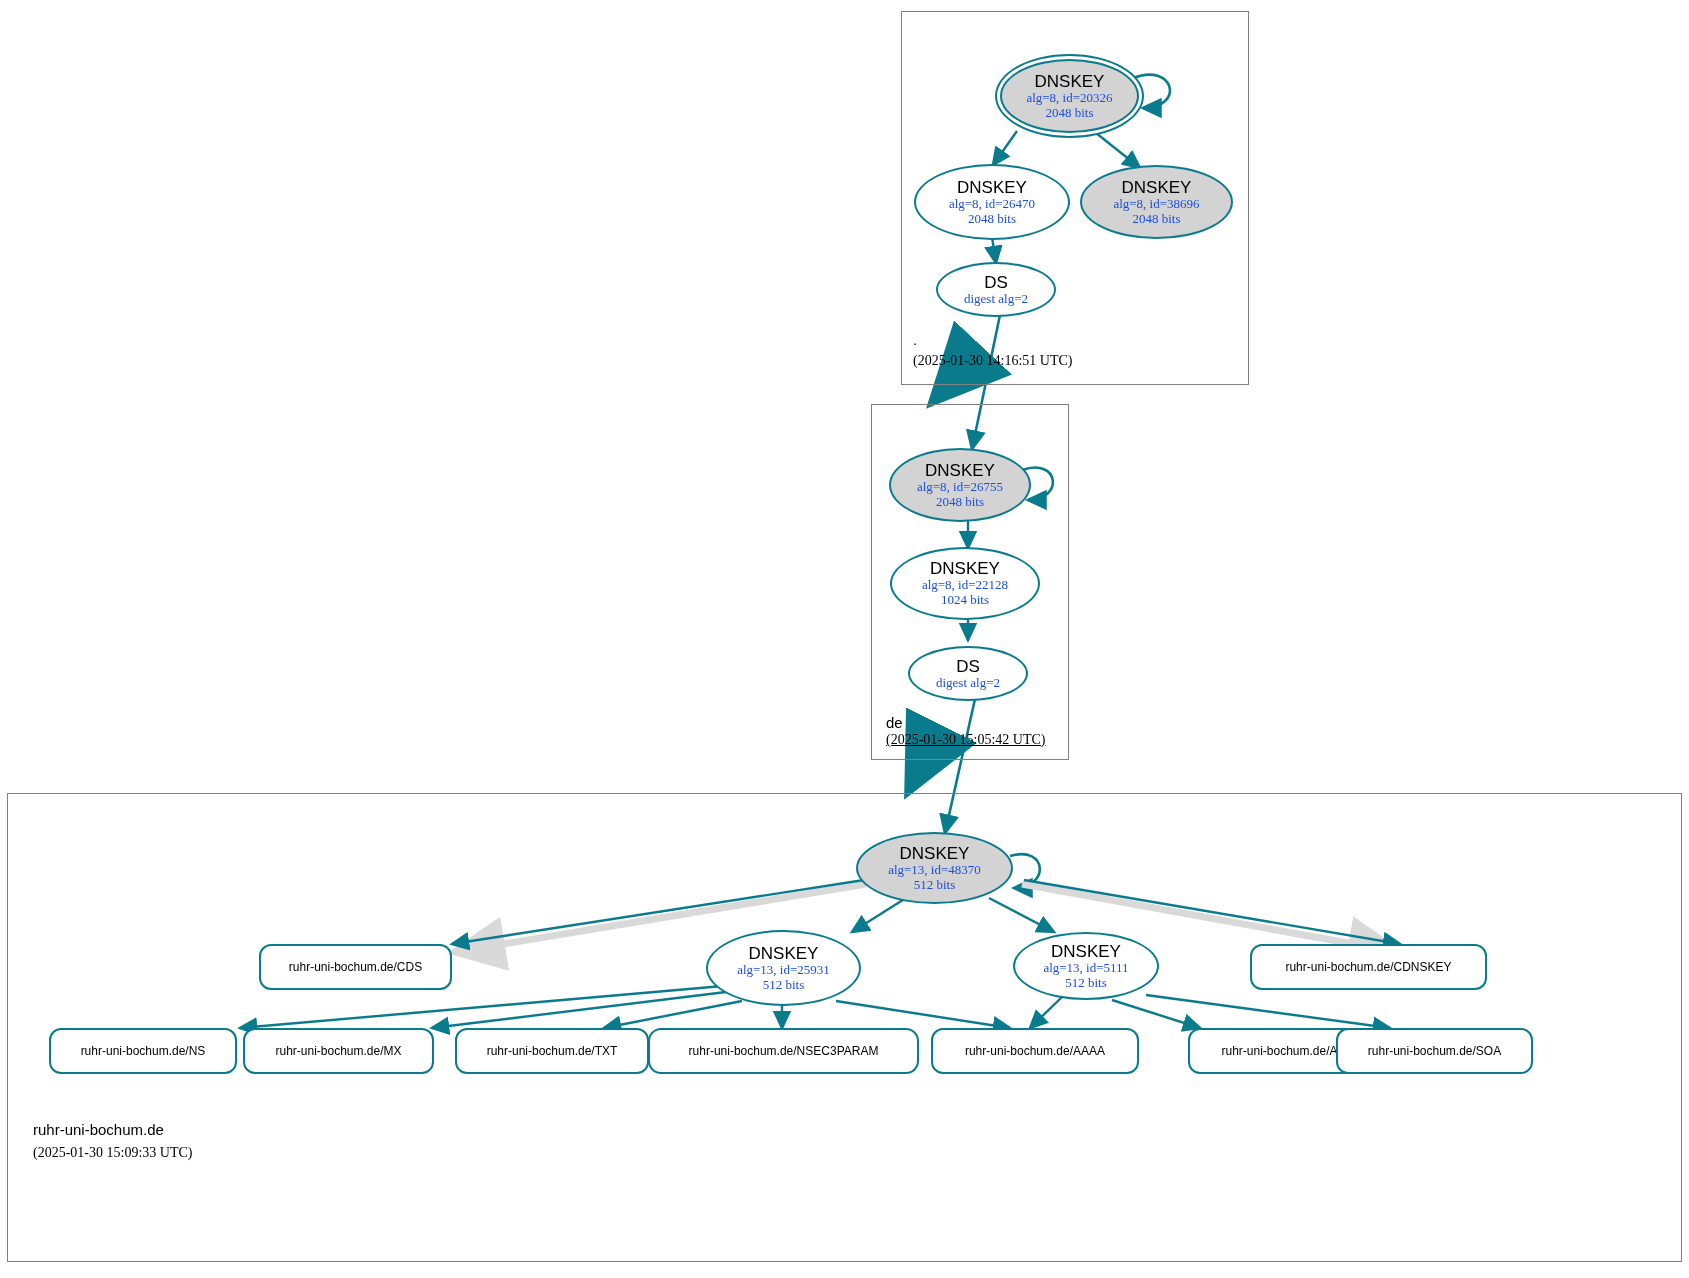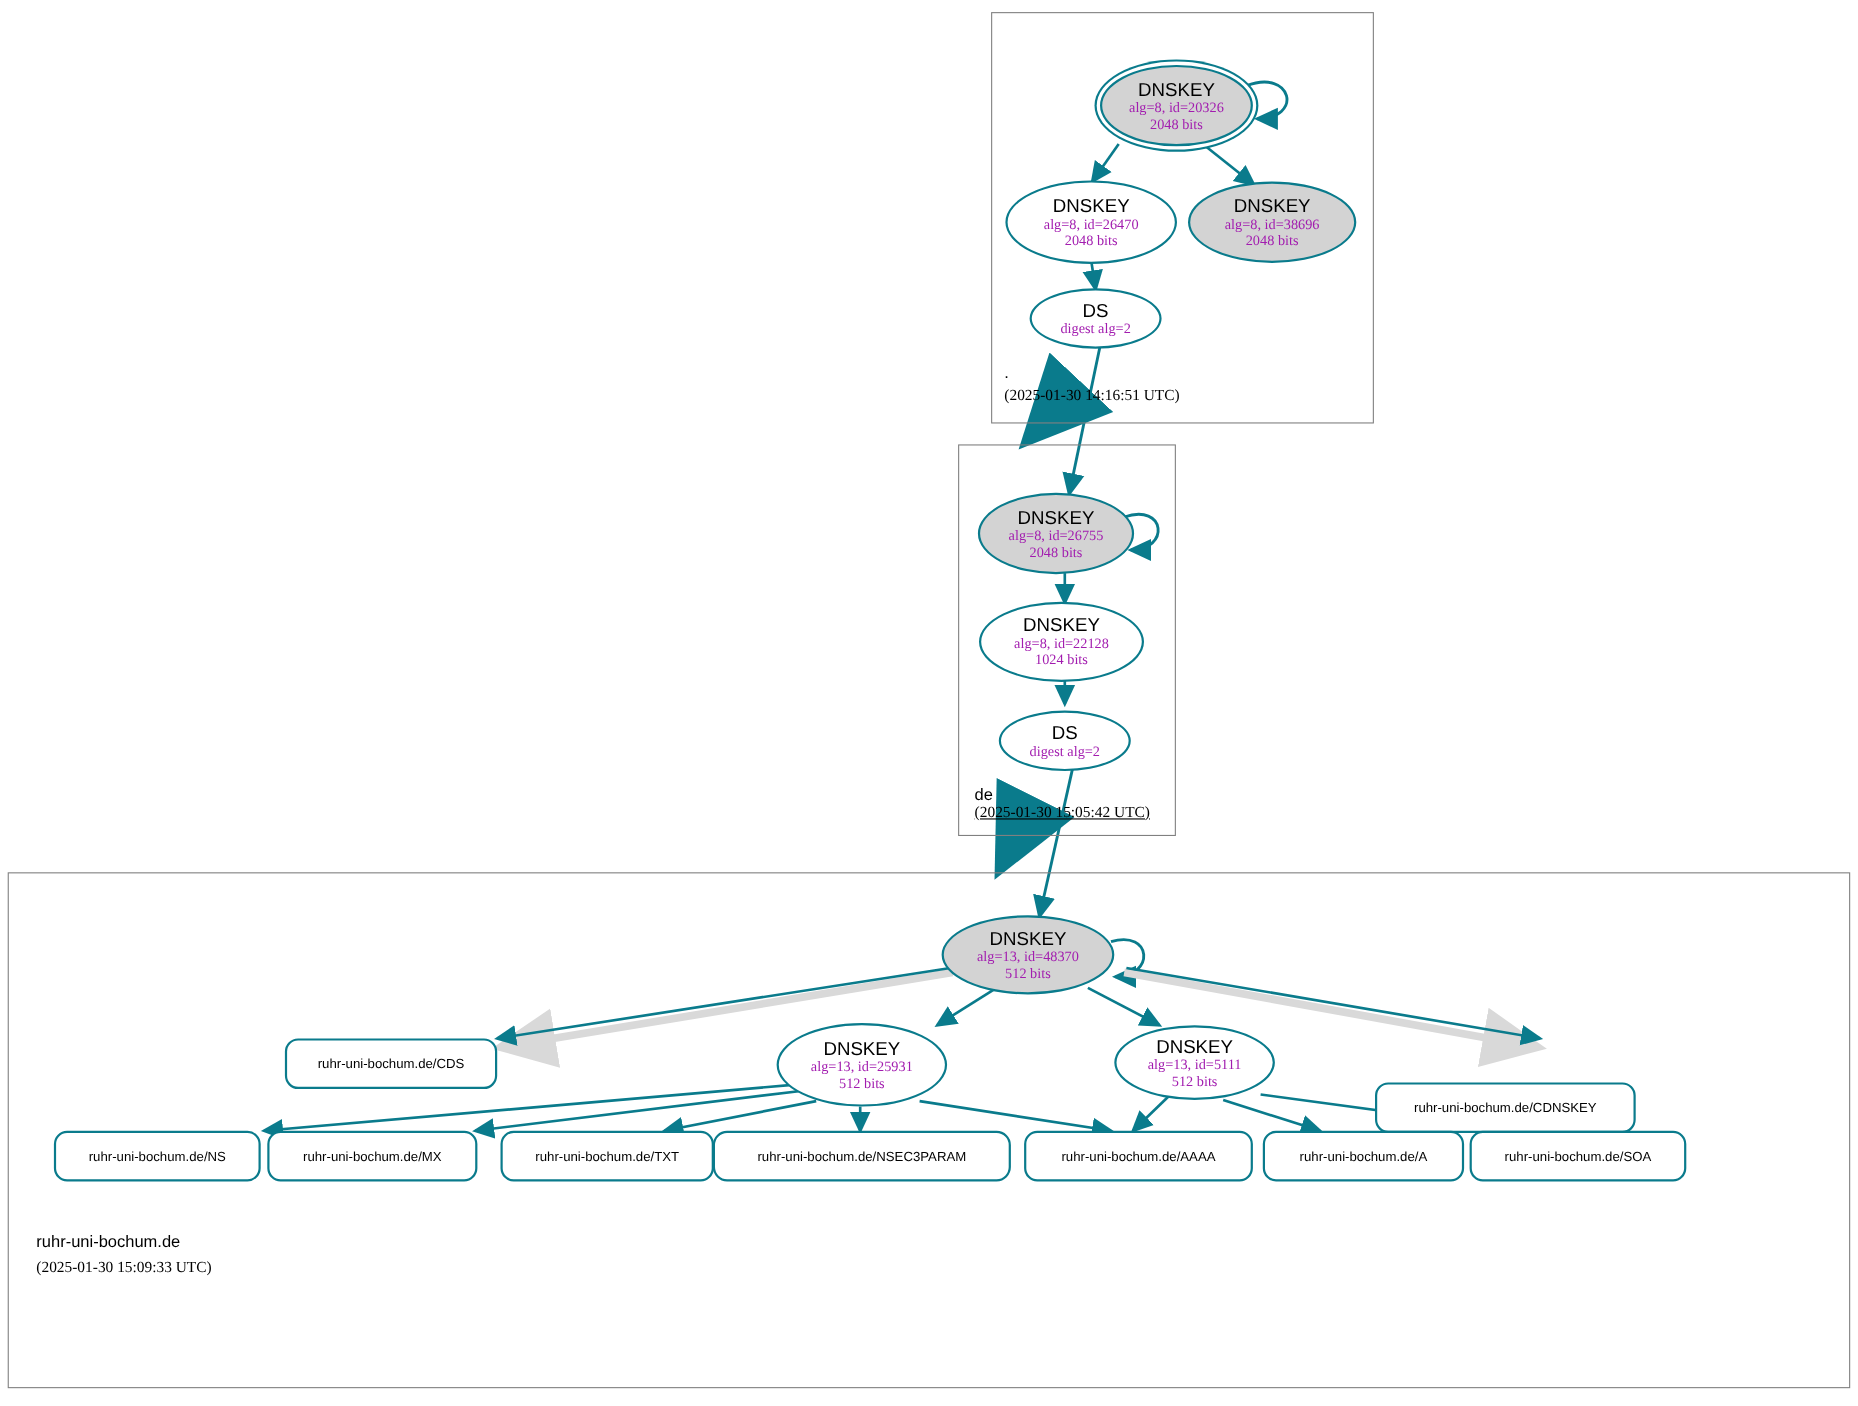--- a/index.html
+++ b/index.html
@@ -18,21 +18,21 @@
         align-items:center;justify-content:center;text-align:right;line-height:1.12;}
 
   .ellipse{border-radius:50%;border:2px solid #0a7b8c;background:#ffffff;}
   .ellipse.filled{background:#d3d3d3;}
   .ellipse.anchor{box-shadow:0 0 0 3px #ffffff, 0 0 0 5px #0a7b8c;}
 
   .rrbox{border:2px solid #0a7b8c;border-radius:12px;background:#ffffff;
          display:flex;align-items:center;justify-content:center;}
 
   .t1{font-family:"Liberation Sans",sans-serif;font-size:17px;color:#000;}
-  .t2{font-family:"Liberation Serif",serif;font-size:13px;color:#a21caf;}
+  .t2{font-family:"Liberation Serif",serif;font-size:13px;color:#1d4ed8;}
   .rrlabel{font-family:"Liberation Sans",sans-serif;font-size:12px;color:#000;white-space:nowrap;}
 </style>
 </head>
 <body>
 
 <div id="canvas">
 
   <svg id="wires" viewBox="0 0 1689 1278">
     <defs>
       <marker id="arw" markerWidth="9" markerHeight="9" refX="7.2" refY="4.5" orient="auto">
@@ -158,39 +158,39 @@
 
   <div class="node ellipse" style="left:1013px;top:932px;width:146px;height:68px;">
     <span class="t1">DNSKEY</span>
     <span class="t2">alg=13, id=5111</span>
     <span class="t2">512 bits</span>
   </div>
 
   <div class="rrbox" style="position:absolute;left:259px;top:944px;width:189px;height:42px;">
     <span class="rrlabel">ruhr-uni-bochum.de/CDS</span>
   </div>
-  <div class="rrbox" style="position:absolute;left:1250px;top:944px;width:233px;height:42px;margin-top:40px;">
+  <div class="rrbox" style="position:absolute;left:1250px;top:944px;width:233px;height:42px;">
     <span class="rrlabel">ruhr-uni-bochum.de/CDNSKEY</span>
   </div>
 
   <div class="rrbox" style="position:absolute;left:49px;top:1028px;width:184px;height:42px;">
     <span class="rrlabel">ruhr-uni-bochum.de/NS</span>
   </div>
   <div class="rrbox" style="position:absolute;left:243px;top:1028px;width:187px;height:42px;">
     <span class="rrlabel">ruhr-uni-bochum.de/MX</span>
   </div>
   <div class="rrbox" style="position:absolute;left:441px;top:1028px;width:190px;height:42px;margin-left:14px;">
     <span class="rrlabel">ruhr-uni-bochum.de/TXT</span>
   </div>
   <div class="rrbox" style="position:absolute;left:648px;top:1028px;width:267px;height:42px;border-radius:13px;">
     <span class="rrlabel">ruhr-uni-bochum.de/NSEC3PARAM</span>
   </div>
   <div class="rrbox" style="position:absolute;left:931px;top:1028px;width:204px;height:42px;">
     <span class="rrlabel">ruhr-uni-bochum.de/AAAA</span>
   </div>
-  <div class="rrbox" style="position:absolute;left:1148px;top:1028px;width:179px;height:42px;">
+  <div class="rrbox" style="position:absolute;left:1188px;top:1028px;width:179px;height:42px;">
     <span class="rrlabel">ruhr-uni-bochum.de/A</span>
   </div>
   <div class="rrbox" style="position:absolute;left:1336px;top:1028px;width:193px;height:42px;">
     <span class="rrlabel">ruhr-uni-bochum.de/SOA</span>
   </div>
 
 </div>
 
 </body></html>

